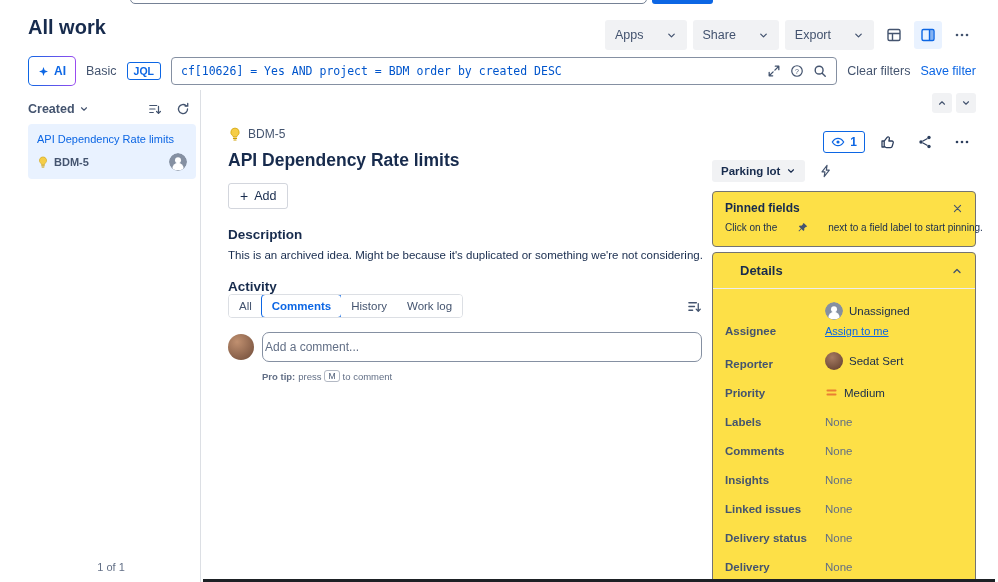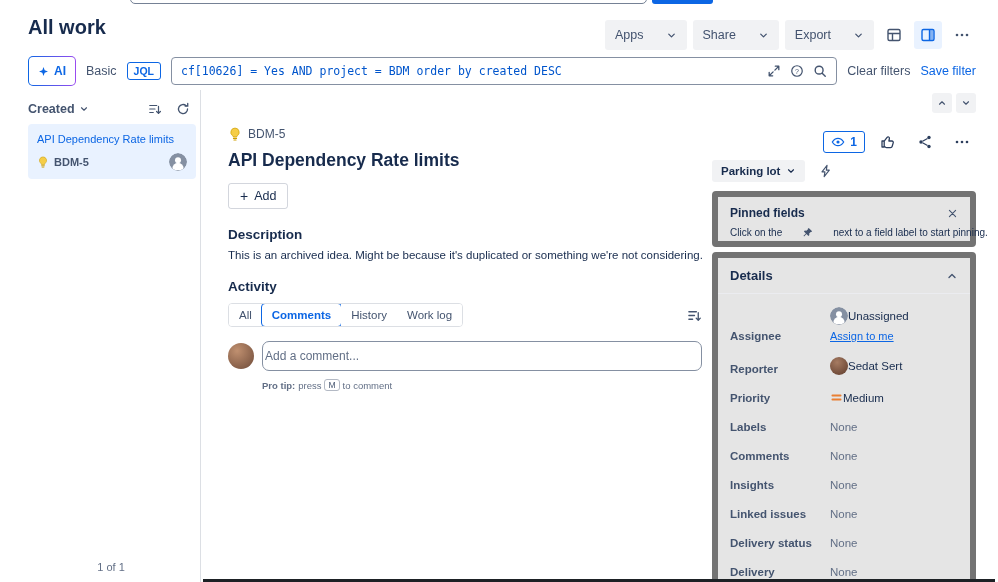--- a/index.html
+++ b/index.html
@@ -63,21 +63,21 @@
 
   
   .main { position:absolute; left:228px; top:127px; width:474px; }
   .crumb { display:flex; align-items:center; gap:6px; }
   .crumb-key { font-size:12px; color:#44546f; }
   .issue-title { margin-top:9px; font-size:17.5px; font-weight:700; color:#172b4d; }
   .add-btn { margin-top:12px; display:inline-flex; align-items:center; gap:6px; padding:5px 11px;
     border:1px solid rgba(9,30,66,0.18); border-radius:3px; font-size:12.5px; font-weight:500; color:#172b4d; }
   .sec-heading { margin-top:18px; font-size:13.5px; font-weight:700; }
   .desc-body { margin-top:7px; font-size:11.5px; color:#172b4d; white-space:nowrap; }
-  .tabs-row { margin-top:9px; display:flex; }
+  .tabs-row { display:flex; }
   .tab-group { display:inline-flex; align-items:stretch; border:1px solid #dcdfe4; border-radius:4px; overflow:hidden; }
   .tab { padding:5px 10px; font-size:11.5px; color:#44546f; background:#fff; }
   .tab.selected { border:1px solid #0c66e4; border-radius:4px; color:#0c66e4; font-weight:600; margin:-1px; padding:5px 10px; }
   .activity-sort { margin-left:auto; color:#44546f; }
   .comment-row { margin-top:14px; display:flex; align-items:center; gap:8px; }
   .avatar-md { width:26px; height:26px; border-radius:50%; flex:none;
     background: radial-gradient(circle at 35% 30%, #c09070, #6e4a38); }
   .comment-input { flex:1; height:30px; border:1px solid #8590a2; border-radius:7px; padding:0 2px;
     font-size:12px; color:#172b4d; font-family:inherit; }
   .comment-input::placeholder { color:#626f86; }
@@ -88,33 +88,33 @@
   
   .issue-actions { position:absolute; top:128px; right:22px; display:flex; align-items:center; gap:9px; }
   .eye-chip { display:inline-flex; align-items:center; gap:5px; border:1px solid #0c66e4; color:#0c66e4;
     border-radius:3px; padding:3px 7px; font-size:12px; font-weight:600; background:#fff; }
   .dark-icon { color:#2c3e5d; }
 
   
   .status-row { position:absolute; left:712px; top:158px; display:flex; align-items:center; gap:8px; }
   .status-btn { display:inline-flex; align-items:center; gap:6px; background:#f1f2f4; border-radius:3px;
     padding:5px 9px; font-size:11.5px; font-weight:600; color:#172b4d; }
-  .panel { position:absolute; left:712px; width:264px; border:6px solid #737373; border-radius:4px; background:#e5e5e5; }
+  .panel { position:absolute; left:712px; width:264px; border:1px solid #737373; border-radius:4px; background:#fde047; }
   .pinned-panel { top:191px; height:56px; padding:9px 12px; }
   .pinned-head { display:flex; align-items:center; justify-content:space-between; }
   .pinned-title { font-size:12px; font-weight:700; }
   .pinned-hint { margin-top:7px; font-size:10px; color:#172b4d; display:flex; align-items:center; gap:20px; white-space:nowrap; }
   .details-panel { top:252px; height:386px; }
   .details-header { display:flex; align-items:center; justify-content:space-between; padding:10px 12px;
     border-bottom:1px solid #ebecf0; }
-  .details-title { font-size:13px; font-weight:700; }
+  .details-title { font-size:13px; font-weight:700;margin-left:15px; }
   .details-body { padding:13px 12px 0; }
   .field-row { display:flex; align-items:flex-end; margin-bottom:15px; }
   .field-label { width:100px; flex:none; font-size:11.5px; font-weight:600; color:#44546f; padding-top:2px; }
-  .field-value { font-size:11.5px; color:#172b4d; display:flex; align-items:center; gap:0; }
+  .field-value { font-size:11.5px; color:#172b4d; display:flex; align-items:center; gap:6px; }
   .field-value.none { color:#626f86; }
   .field-col { display:flex; flex-direction:column; }
   .assign-link { color:#0c66e4; font-size:11px; margin-top:5px; }
   .avatar-xs { width:18px; height:18px; border-radius:50%; overflow:hidden; flex:none; }
   .avatar-photo { width:18px; height:18px; border-radius:50%; flex:none;
     background: radial-gradient(circle at 40% 30%, #a67b62, #5d3a2a); }
 
   .bottom-line { position:absolute; left:203px; right:3px; bottom:0; height:3px; background:#1d2125; }
 </style>
 </head>

